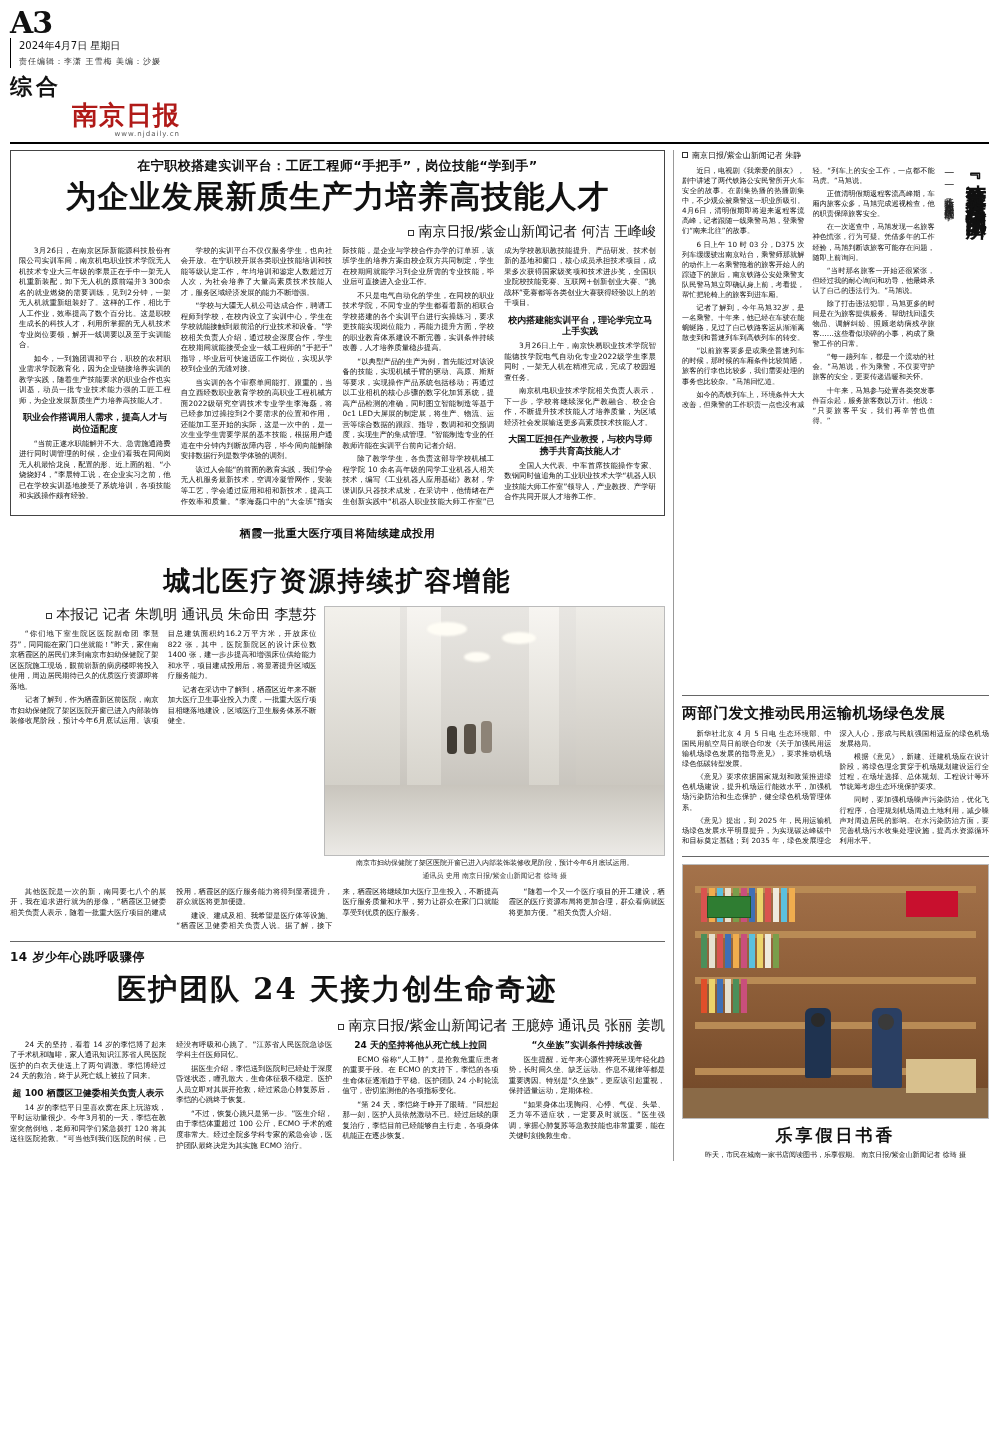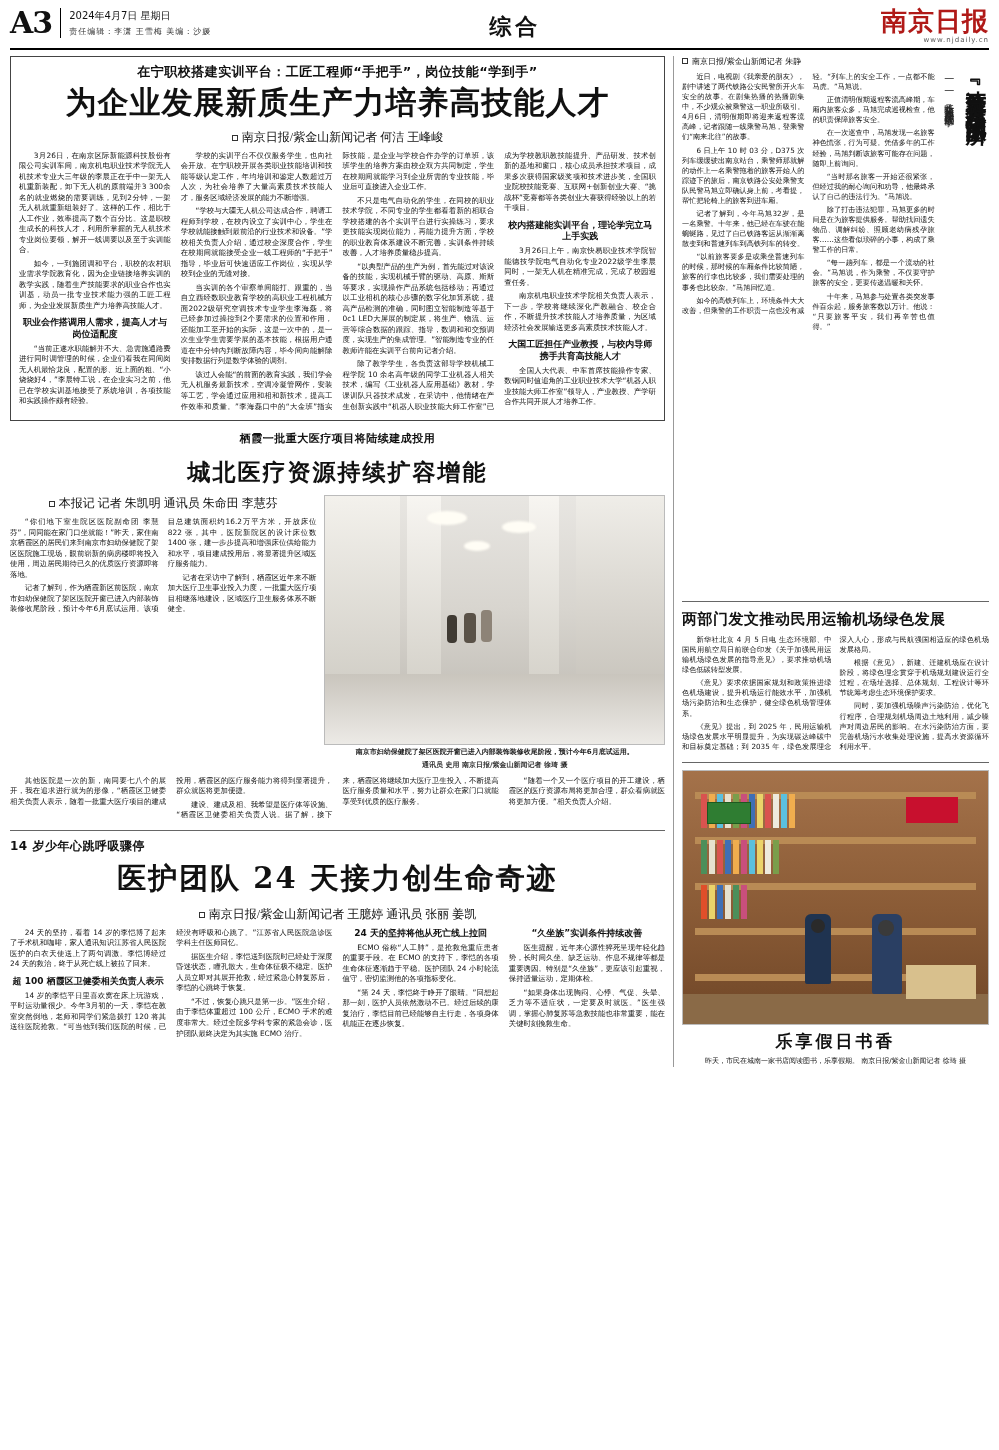--- a/index.html
+++ b/index.html
@@ -8,54 +8,54 @@
     width: 999px; height: 1450px;
     background: #ffffff;
     font-family: "DejaVu Sans", "Liberation Sans", sans-serif;
     color: #111;
     overflow: hidden;
     position: relative;
   }
   .page { width:999px; height:1450px; position:relative; padding: 8px 10px 0 10px; }
 
   
-  .masthead { display:flex; align-items:flex-start; border-bottom:2px solid #000; padding-bottom:4px; }
+  .masthead { display:flex; align-items:flex-start; border-bottom:2px solid #000; padding-bottom:4px;flex-direction:column; }
   .page-num { font-family:"DejaVu Serif","Liberation Serif",serif; font-size:30px; font-weight:bold; letter-spacing:-1px; padding-right:8px; line-height:1; }
   .date-block { border-left:1px solid #000; padding-left:8px; font-size:9px; line-height:1.5; }
   .date-line { font-size:10px; }
   .editor-line { font-size:8px; color:#333; margin-top:3px; letter-spacing:1px; }
   .section-title { flex:1; text-align:center; font-family:"DejaVu Serif","Liberation Serif",serif; font-size:22px; font-weight:bold; letter-spacing:4px; padding-top:4px; }
   .brand { text-align:right; min-width:170px; }
   .brand-name { font-family:"DejaVu Serif","Liberation Serif",serif; font-size:26px; font-weight:bold; color:#b01a18; letter-spacing:1px; line-height:1; }
   .brand-url { font-size:7px; color:#555; letter-spacing:1px; margin-top:2px; }
 
   
   .body-grid { display:flex; gap:8px; margin-top:6px; }
   .left-col { width:655px; }
   .right-col { width:316px; border-left:1px solid #999; padding-left:8px; }
 
   
   .story { border:1px solid #444; padding:6px 8px 8px 8px; }
   .shoulder { font-size:13px; font-weight:bold; text-align:center; letter-spacing:0.5px; margin-bottom:4px; }
   .headline-main { font-family:"DejaVu Serif","Liberation Serif",serif; font-size:31px; font-weight:bold; text-align:center; letter-spacing:1px; line-height:1.15; margin:2px 0 8px 0; }
-  .byline { font-size:12px; text-align:center; margin-bottom:5px;font-family:Liberation Serif, serif; }
+  .byline { font-size:14px; text-align:right; margin-bottom:5px; }
   .byline .sq { display:inline-block; width:6px; height:6px; border:1px solid #333; margin-right:4px; }
 
   .cols-4 { column-count:4; column-gap:10px; column-rule:0; font-size:7.4px; line-height:1.42; text-align:justify; }
   .cols-2 { column-count:2; column-gap:9px; font-size:7.4px; line-height:1.42; text-align:justify; }
   .sub-head { font-weight:bold; font-size:9px; text-align:center; margin:6px 0 3px 0; line-height:1.3; }
   p.para { margin:0 0 3px 0; text-indent:2em; }
 
   
   .story2 { margin-top:10px; }
   .kicker { font-size:11px; font-weight:bold; text-align:center; letter-spacing:0.5px; }
-  .headline2 { font-family:"DejaVu Serif","Liberation Serif",serif; font-size:23px; font-weight:bold; text-align:center; letter-spacing:2px; margin:11px 0 7px 0; }
+  .headline2 { font-family:"DejaVu Serif","Liberation Serif",serif; font-size:27px; font-weight:bold; text-align:center; letter-spacing:2px; margin:22px 0 7px 0; }
   .two-up { display:flex; gap:8px; }
   .txt-col { width:324px; }
-  .photo-col { width:360px;font-weight:bold; }
+  .photo-col { width:360px; }
   .photo { width:100%; height:250px; border:1px solid #bbb; position:relative; overflow:hidden;
            background:
              linear-gradient(180deg,#e8e6e2 0%,#d8d5cf 45%,#b9b5ad 100%); }
   .photo .lamp { position:absolute; background:#fffdf5; border-radius:50%; filter:blur(1px); }
   .photo .wall { position:absolute; background:linear-gradient(180deg,#f3f1ec,#cfccc4); }
   .photo .floor { position:absolute; left:0; right:0; bottom:0; height:70px; background:linear-gradient(180deg,#c9c5bd,#eceae6); }
   .caption { font-size:7px; text-align:center; margin-top:3px; line-height:1.4; color:#222; }
   .credit { font-size:7px; text-align:center; margin-top:2px; color:#333; }
 
   hr.sep { border:0; border-top:1px solid #666; margin:9px 0 7px 0; }

